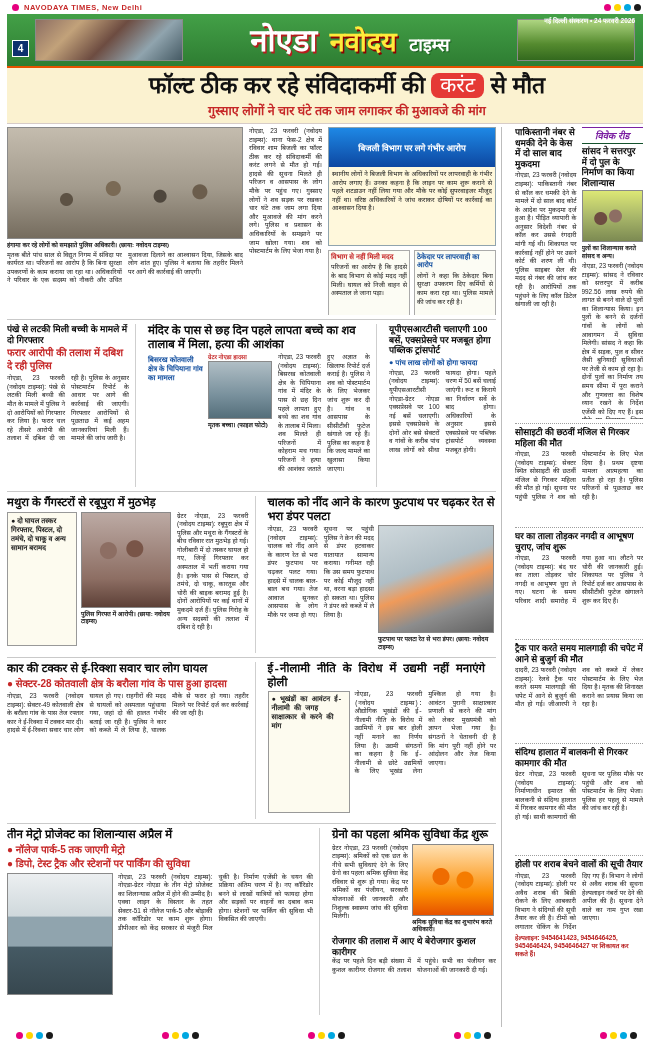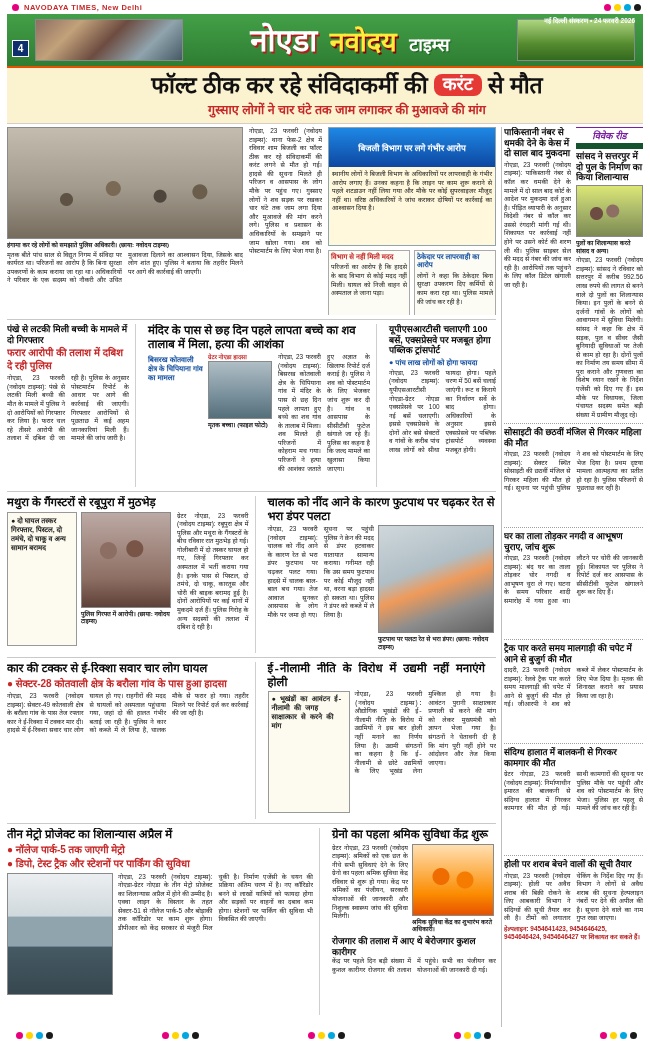--- a/index.html
+++ b/index.html
@@ -27,27 +27,27 @@
   .mast-title{flex:1;text-align:center;white-space:nowrap;line-height:1;}
   .mt1{font-size:31px;font-weight:900;color:#ffffff;text-shadow:1.5px 1.5px 0 #b71c1c;}
   .mt2{font-size:27px;font-weight:900;color:#ffeb3b;text-shadow:1.5px 1.5px 0 #8e0000;margin-left:8px;}
   .mt3{font-size:18px;font-weight:900;color:#ffffff;text-shadow:1px 1px 0 #1b5e20;margin-left:8px;}
   .edition{position:absolute;right:8px;top:2px;font-size:6.5px;color:#ffffff;font-weight:bold;}
 
   
   .lead-band{height:58px;background:#fbf2d0;border-top:2px solid #e65100;border-bottom:1px solid #d7ccc8;
              display:flex;flex-direction:column;align-items:center;justify-content:center;padding-left:44px;}
   .lead-hl{font-size:23px;font-weight:900;color:#111;display:flex;align-items:center;gap:6px;line-height:1;}
-  .pill{background:#e53935;color:#fff;border-radius:8px;padding:1px 9px 3px;font-size:18px;font-weight:700;}
+  .pill{background:#e53935;color:#fff;border-radius:8px;padding:1px 9px 3px;font-size:21px;font-weight:400;}
   .lead-sub{font-size:12.5px;font-weight:bold;color:#c62828;margin-top:4px;}
 
   
   .content{height:903px;display:flex;gap:5px;padding-top:3px;overflow:hidden;}
   .main{flex:1;min-width:0;}
-  .rail{flex:0 0 142px;border-left:1px solid #bdbdbd;padding-left:2px;overflow:hidden;}
+  .rail{flex:0 0 142px;border-left:1px solid #bdbdbd;padding-left:13px;overflow:hidden;}
   section{overflow:hidden;}
   .sep{border-top:1px solid #c9c9c9;margin-top:4px;padding-top:4px;}
 
   .hl{font-weight:800;color:#0d0d0d;line-height:1.18;}
   .hl-md{font-size:11.5px;}
   .hl-sm{font-size:9px;}
   .body-txt{font-size:6.4px;line-height:1.34;text-align:justify;color:#222;}
   .cols-2{column-count:2;column-gap:6px;}
   .cols-3{column-count:3;column-gap:6px;}
   .kicker-red{color:#c62828;font-weight:bold;font-size:10px;line-height:1.25;margin:2px 0;}
@@ -111,21 +111,21 @@
   .shr-photo{width:82px;height:72px;background:
       radial-gradient(circle at 35% 45%,#ef6c00 0 8px,transparent 9px),
       radial-gradient(circle at 65% 50%,#f57c00 0 8px,transparent 9px),
       linear-gradient(180deg,#ffe0b2,#fb8c00 70%,#e65100);}
   .shr-block{flex:0 0 84px;}
 
   
   .rail-top{display:flex;gap:5px;height:292px;}
   .rt-col{flex:1;min-width:0;overflow:hidden;}
   .vivek-label{color:#7b1fa2;font-weight:bold;font-style:italic;font-size:9.5px;text-align:center;
-               border-top:1px solid #7b1fa2;border-bottom:6px solid #14532d;padding:1px 0;margin-bottom:2px;}
+               border-top:1px solid #7b1fa2;border-bottom:1px solid #14532d;padding:1px 0;margin-bottom:2px;}
   .vivek-photo{height:52px;background:
       radial-gradient(circle at 30% 55%,#6d4c41 0 6px,transparent 7px),
       radial-gradient(circle at 55% 50%,#8d6e63 0 6px,transparent 7px),
       linear-gradient(180deg,#dce775 0%,#aab86a 50%,#7c8a52 100%);}
   .rail-art{border-top:1px dotted #9e9e9e;margin-top:4px;padding-top:3px;overflow:hidden;}
   .rail-hl{font-size:8.8px;font-weight:800;line-height:1.2;color:#0d0d0d;margin-bottom:2px;}
   .h-society{height:100px}.h-theft{height:108px}.h-train{height:100px}.h-balcony{height:108px}.h-holi{height:152px}
   .helpline{font-size:6.4px;font-weight:bold;color:#b71c1c;margin-top:2px;line-height:1.3;}
 </style>
 </head>

